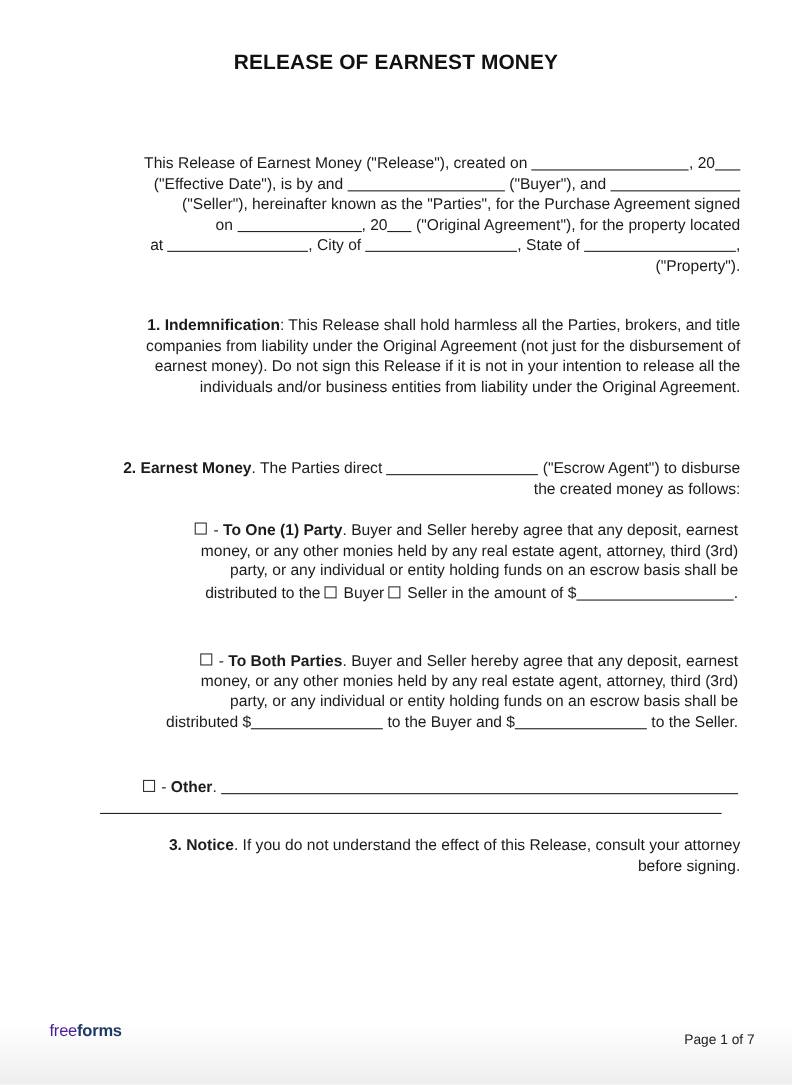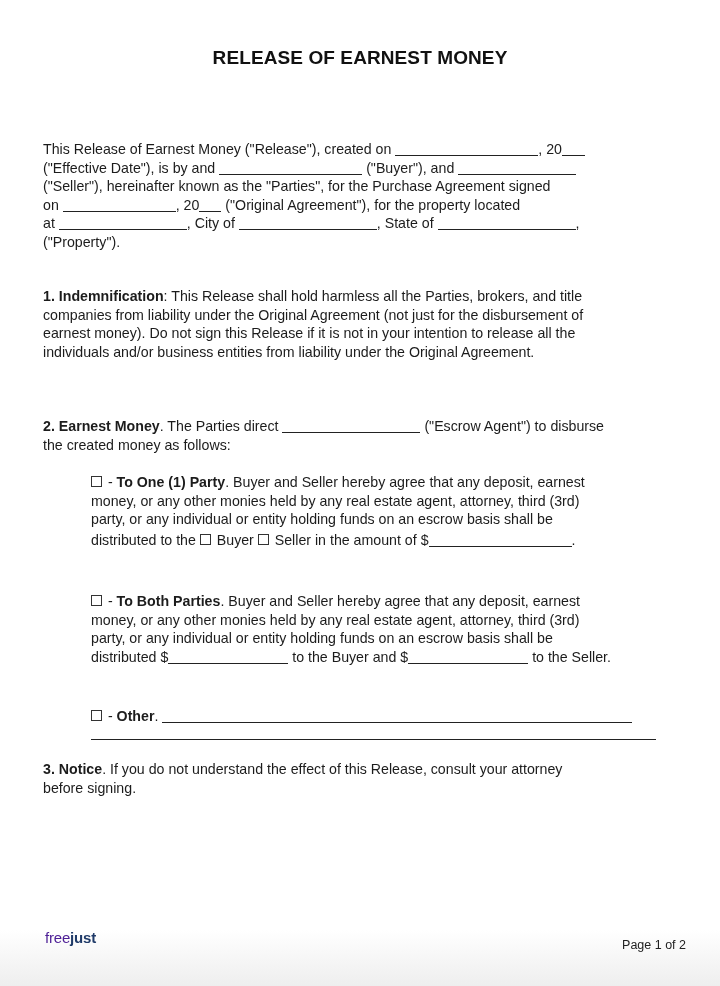--- a/index.html
+++ b/index.html
@@ -45,20 +45,21 @@
       color: #1c1c1c;
     }
     .block {
       position: absolute;
       left: 43px;
       width: 630px;
     }
     .line {
       display: block;
       white-space: nowrap;
+      text-align: right;
     }
     .blank {
       display: inline-block;
       border-bottom: 1.3px solid #222;
       height: 13px;
       vertical-align: baseline;
       margin-bottom: -2px;
     }
     .b { font-weight: bold; }
     .opt {
@@ -153,16 +154,16 @@
     <span class="line"><span class="box"></span><span> - </span><span class="b">Other</span><span>. </span><span class="blank" style="width:470px;"></span></span>
   </div>
   <div class="long-rule" style="top:739px;"></div>
 
   <div class="block text" style="top:760px;">
     <span class="line"><span class="b">3. Notice</span><span>. If you do not understand the effect of this Release, consult your attorney</span></span>
     <span class="line">before signing.</span>
   </div>
 
   <div class="footer-shade"></div>
-  <div class="logo"><span class="free">free</span><span class="forms">just</span></div>
-  <div class="pageno">Page 1 of 2</div>
+  <div class="logo"><span class="free">free</span><span class="forms">forms</span></div>
+  <div class="pageno">Page 1 of 7</div>
 
 </div>
 
 </body></html>

